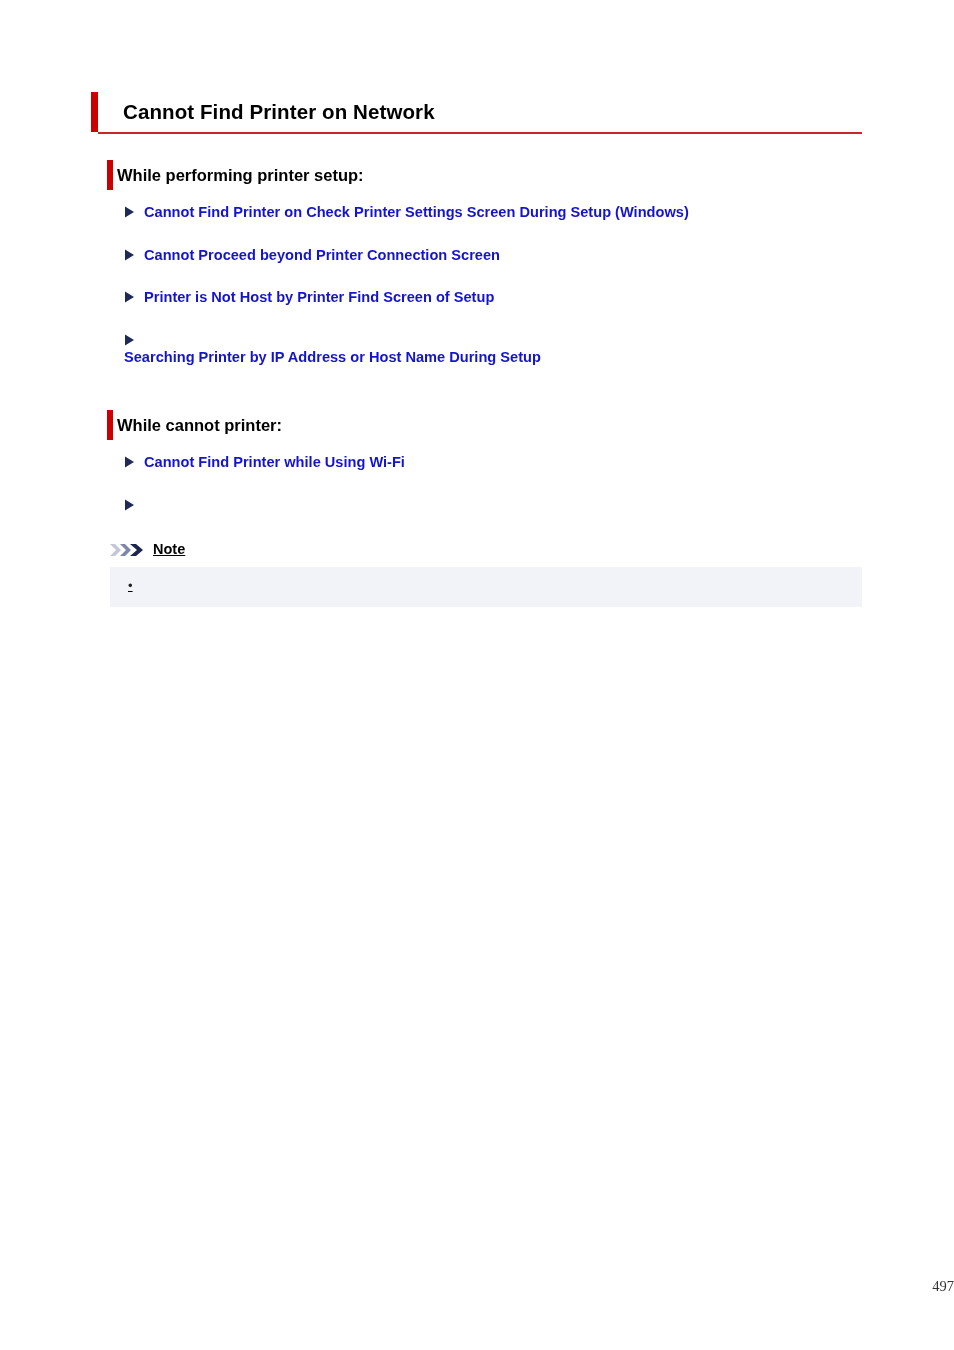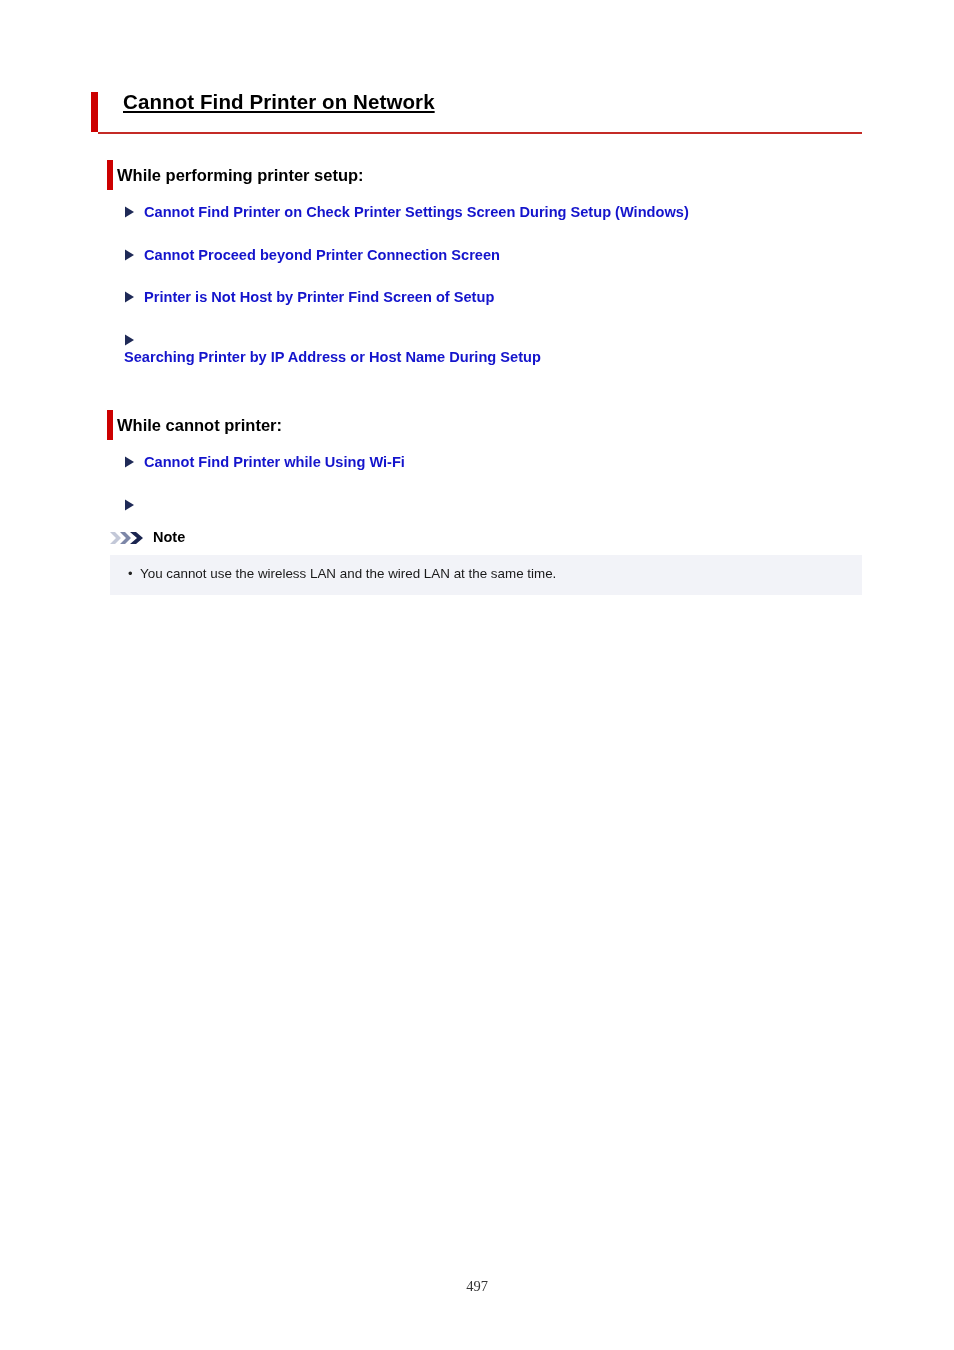--- a/index.html
+++ b/index.html
@@ -24,22 +24,22 @@
 
   
   .title-block {
     position: absolute;
     left: 91px;
     top: 92px;
     width: 771px;
   }
   .title-row {
     display: flex;
+    align-items: center;
     height: 40px;
-    text-decoration: underline;
   }
   .title-bar {
     width: 7px;
     height: 40px;
     background: #cc0000;
     flex: 0 0 auto;
   }
   .title-text {
     font-size: 20.5px;
     font-weight: bold;
@@ -117,22 +117,23 @@
     color: #1414cc;
     line-height: 1.55;
     max-width: 625px;
     text-indent: 0;
   }
 
   
   .note-block {
     position: absolute;
     left: 110px;
-    top: 528px;
+    top: 540px;
     width: 752px;
+    text-decoration: underline;
   }
   .note-head {
     display: flex;
     align-items: center;
     height: 19px;
   }
   .note-chevrons {
     flex: 0 0 auto;
     width: 36px;
     height: 14px;
@@ -171,21 +172,21 @@
     line-height: 1.25;
     font-weight: normal;
   }
 
   
   .page-number {
     position: absolute;
     left: 0;
     top: 1278px;
     width: 954px;
-    text-align: center;
+    text-align: right;
     font-family: "Liberation Serif", serif;
     font-size: 14.5px;
     color: #333333;
   }
 </style>
 </head>
 <body>
 
 <div class="page">
 
@@ -269,20 +270,19 @@
           <polygon points="0,1 5,1 11,7 5,13 0,13 6,7" fill="#c3c8d8"></polygon>
           <polygon points="10,1 15,1 21,7 15,13 10,13 16,7" fill="#7d87a8"></polygon>
           <polygon points="20,1 26,1 33,7 26,13 20,13 27,7" fill="#1b2550"></polygon>
         </svg>
       </span>
       <span class="note-label">Note</span>
     </div>
     <div class="note-box">
       <div class="note-bullet-row">
         <span class="note-bullet">•</span>
-        <span class="note-text">You cannot use the wireless LAN and the wired LAN at the same time.</span>
       </div>
     </div>
   </div>
 
   <div class="page-number">497</div>
 
 </div>
 
 </body></html>

